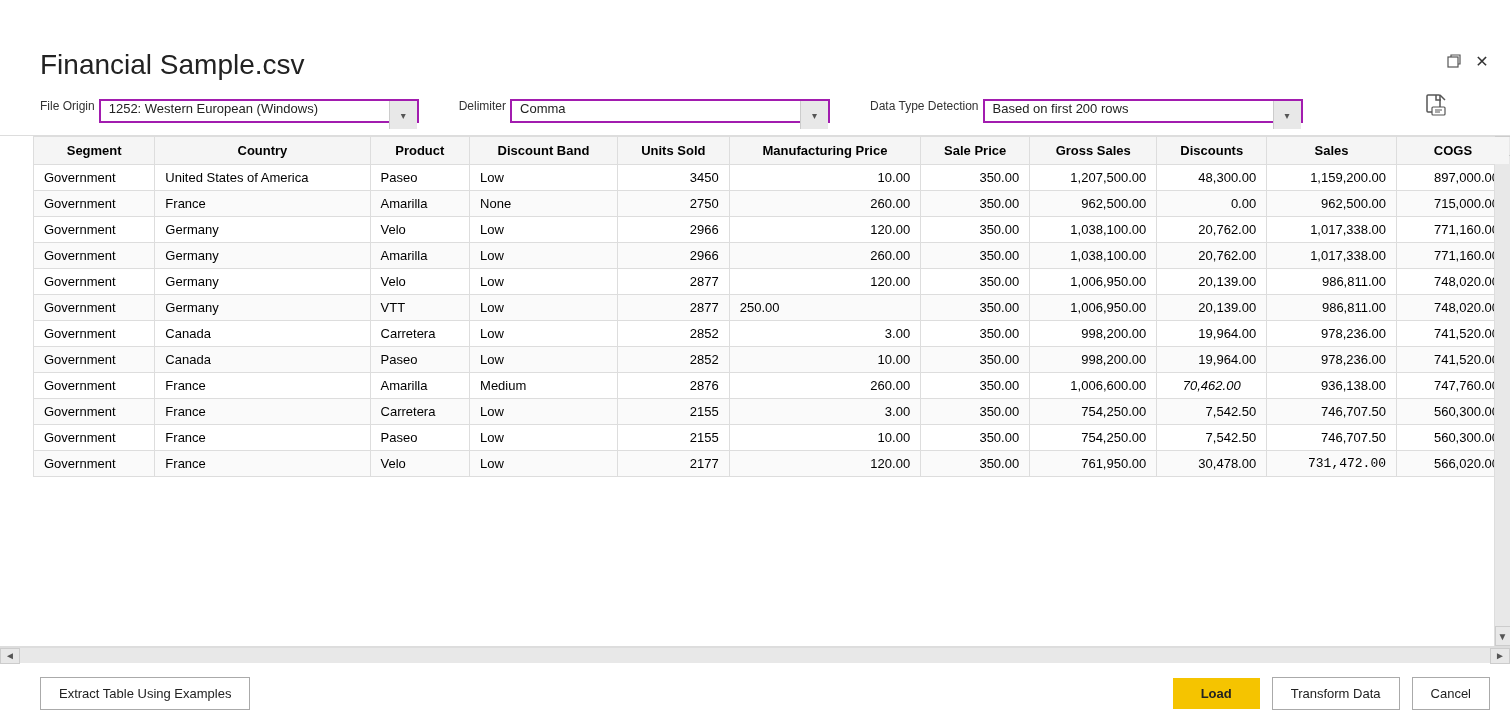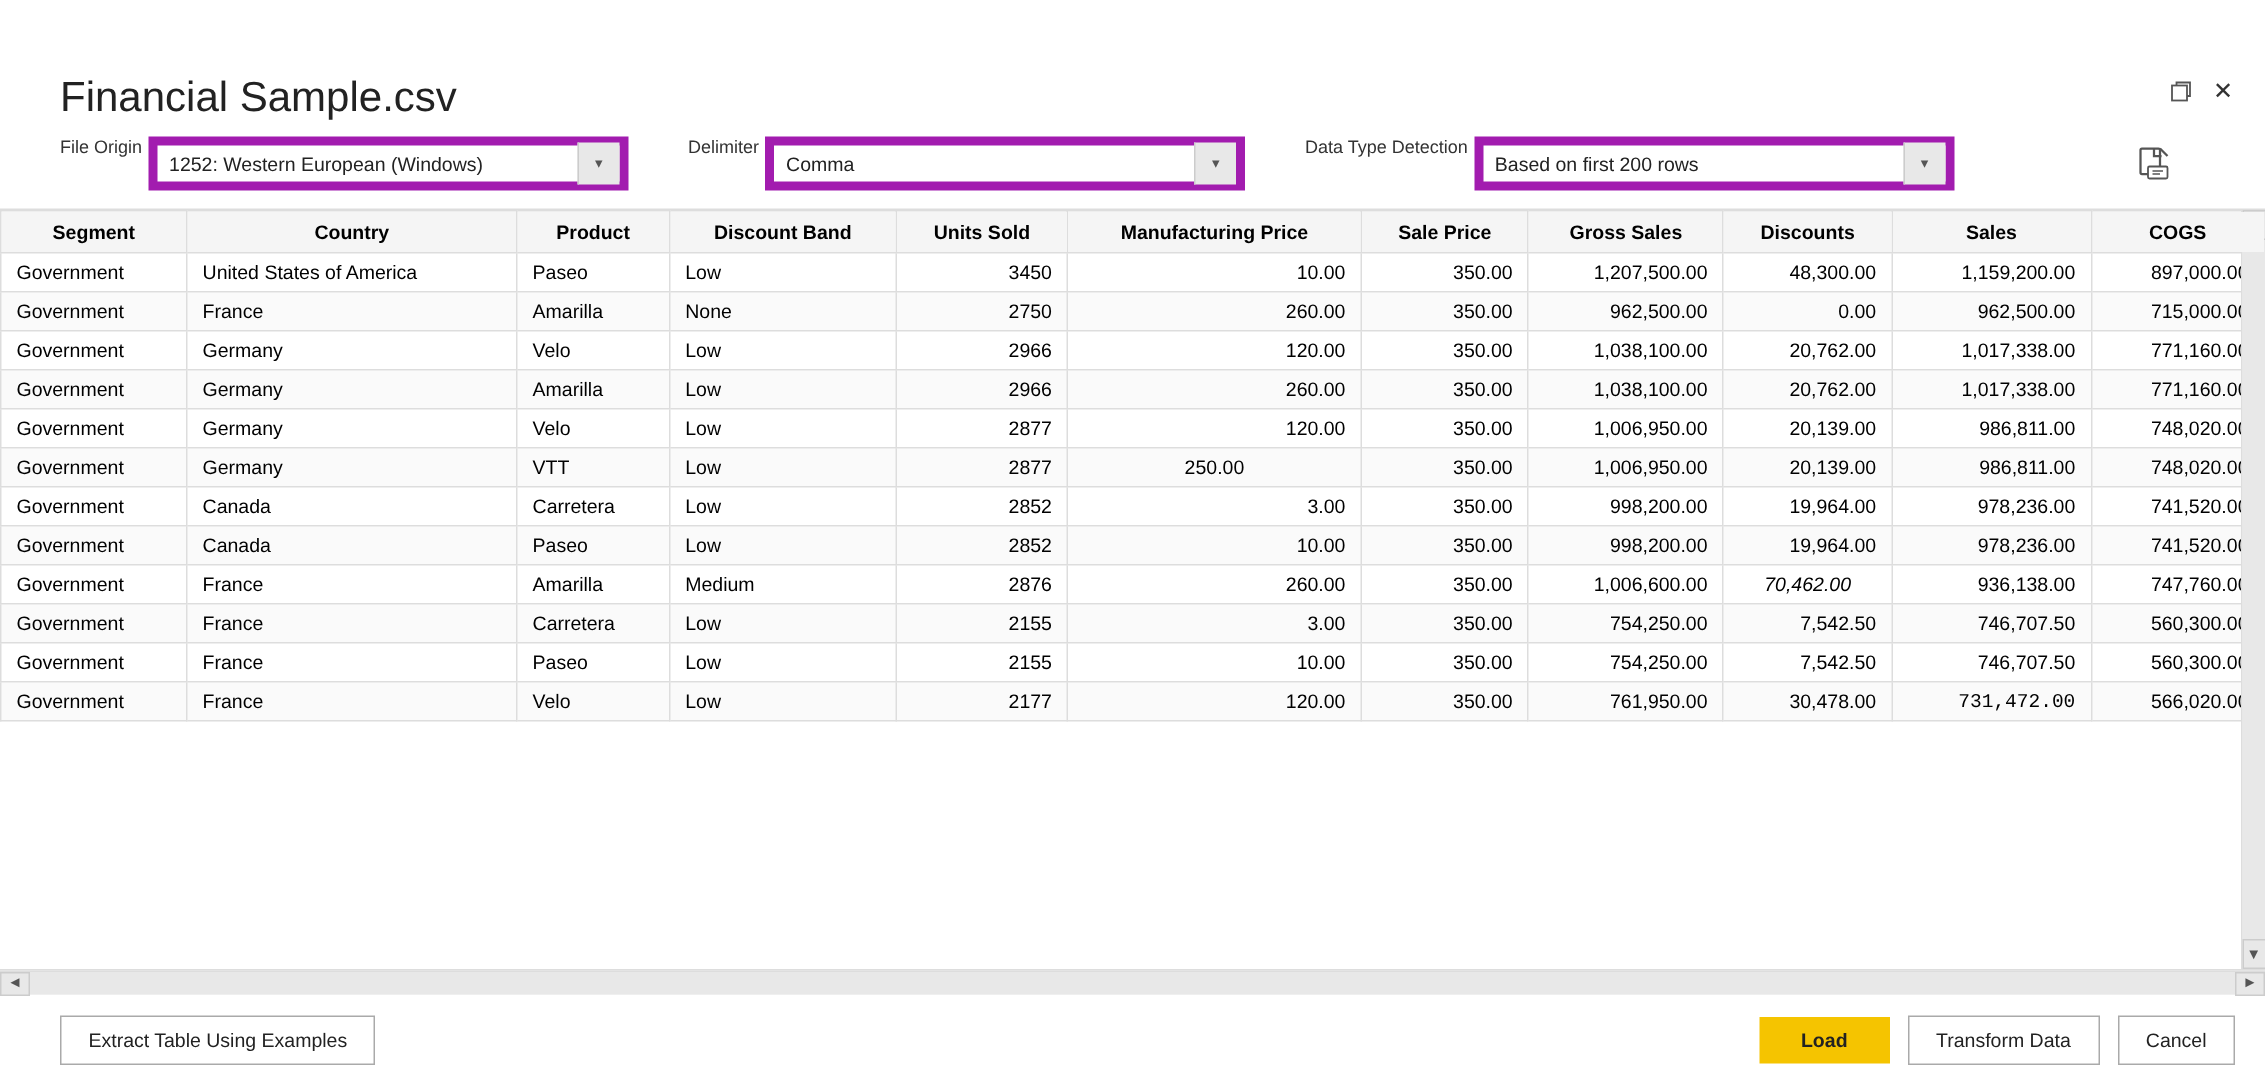--- a/index.html
+++ b/index.html
@@ -59,24 +59,24 @@
       display: flex;
       flex-direction: row;
       gap: 4px;
     }
     .control-label {
       font-size: 12px;
       color: #333;
     }
     .control-select {
       display: flex;
-      align-items: center;
-      border: 6px solid #a21caf;
+      align-items: flex-start;
+      border: 2px solid #a21caf;
       background: #fff;
-      height: 36px;
+      height: 24px;
       cursor: pointer;
       position: relative;
     }
     .control-select-text {
       padding: 0 8px;
       color: #222;
       font-size: 13px;
       flex: 1;
     }
     .control-select-arrow {
@@ -111,20 +111,21 @@
       overflow: hidden;
       border-top: 1px solid #ddd;
       border-bottom: 1px solid #ddd;
       position: relative;
       margin: 0 0px;
     }
     .table-container {
       overflow: auto;
       height: 100%;
       position: relative;
+      margin-left: 33px;
     }
     table {
       border-collapse: collapse;
       width: max-content;
       min-width: 100%;
     }
     thead th {
       background: #f5f5f5;
       border: 1px solid #ddd;
       padding: 6px 10px;
@@ -385,21 +386,21 @@
               <td style="text-align: right;">20,139.00</td>
               <td style="text-align: right;">986,811.00</td>
               <td style="text-align: right;">748,020.00</td>
             </tr>
             <tr>
               <td>Government</td>
               <td>Germany</td>
               <td>VTT</td>
               <td>Low</td>
               <td style="text-align: right;">2877</td>
-              <td style="text-align: center;">250.00</td>
+              <td style="text-align: left;">250.00</td>
               <td style="text-align: right;">350.00</td>
               <td style="text-align: right;">1,006,950.00</td>
               <td style="text-align: right;">20,139.00</td>
               <td style="text-align: right;">986,811.00</td>
               <td style="text-align: right;">748,020.00</td>
             </tr>
             <tr>
               <td>Government</td>
               <td>Canada</td>
               <td>Carretera</td>

